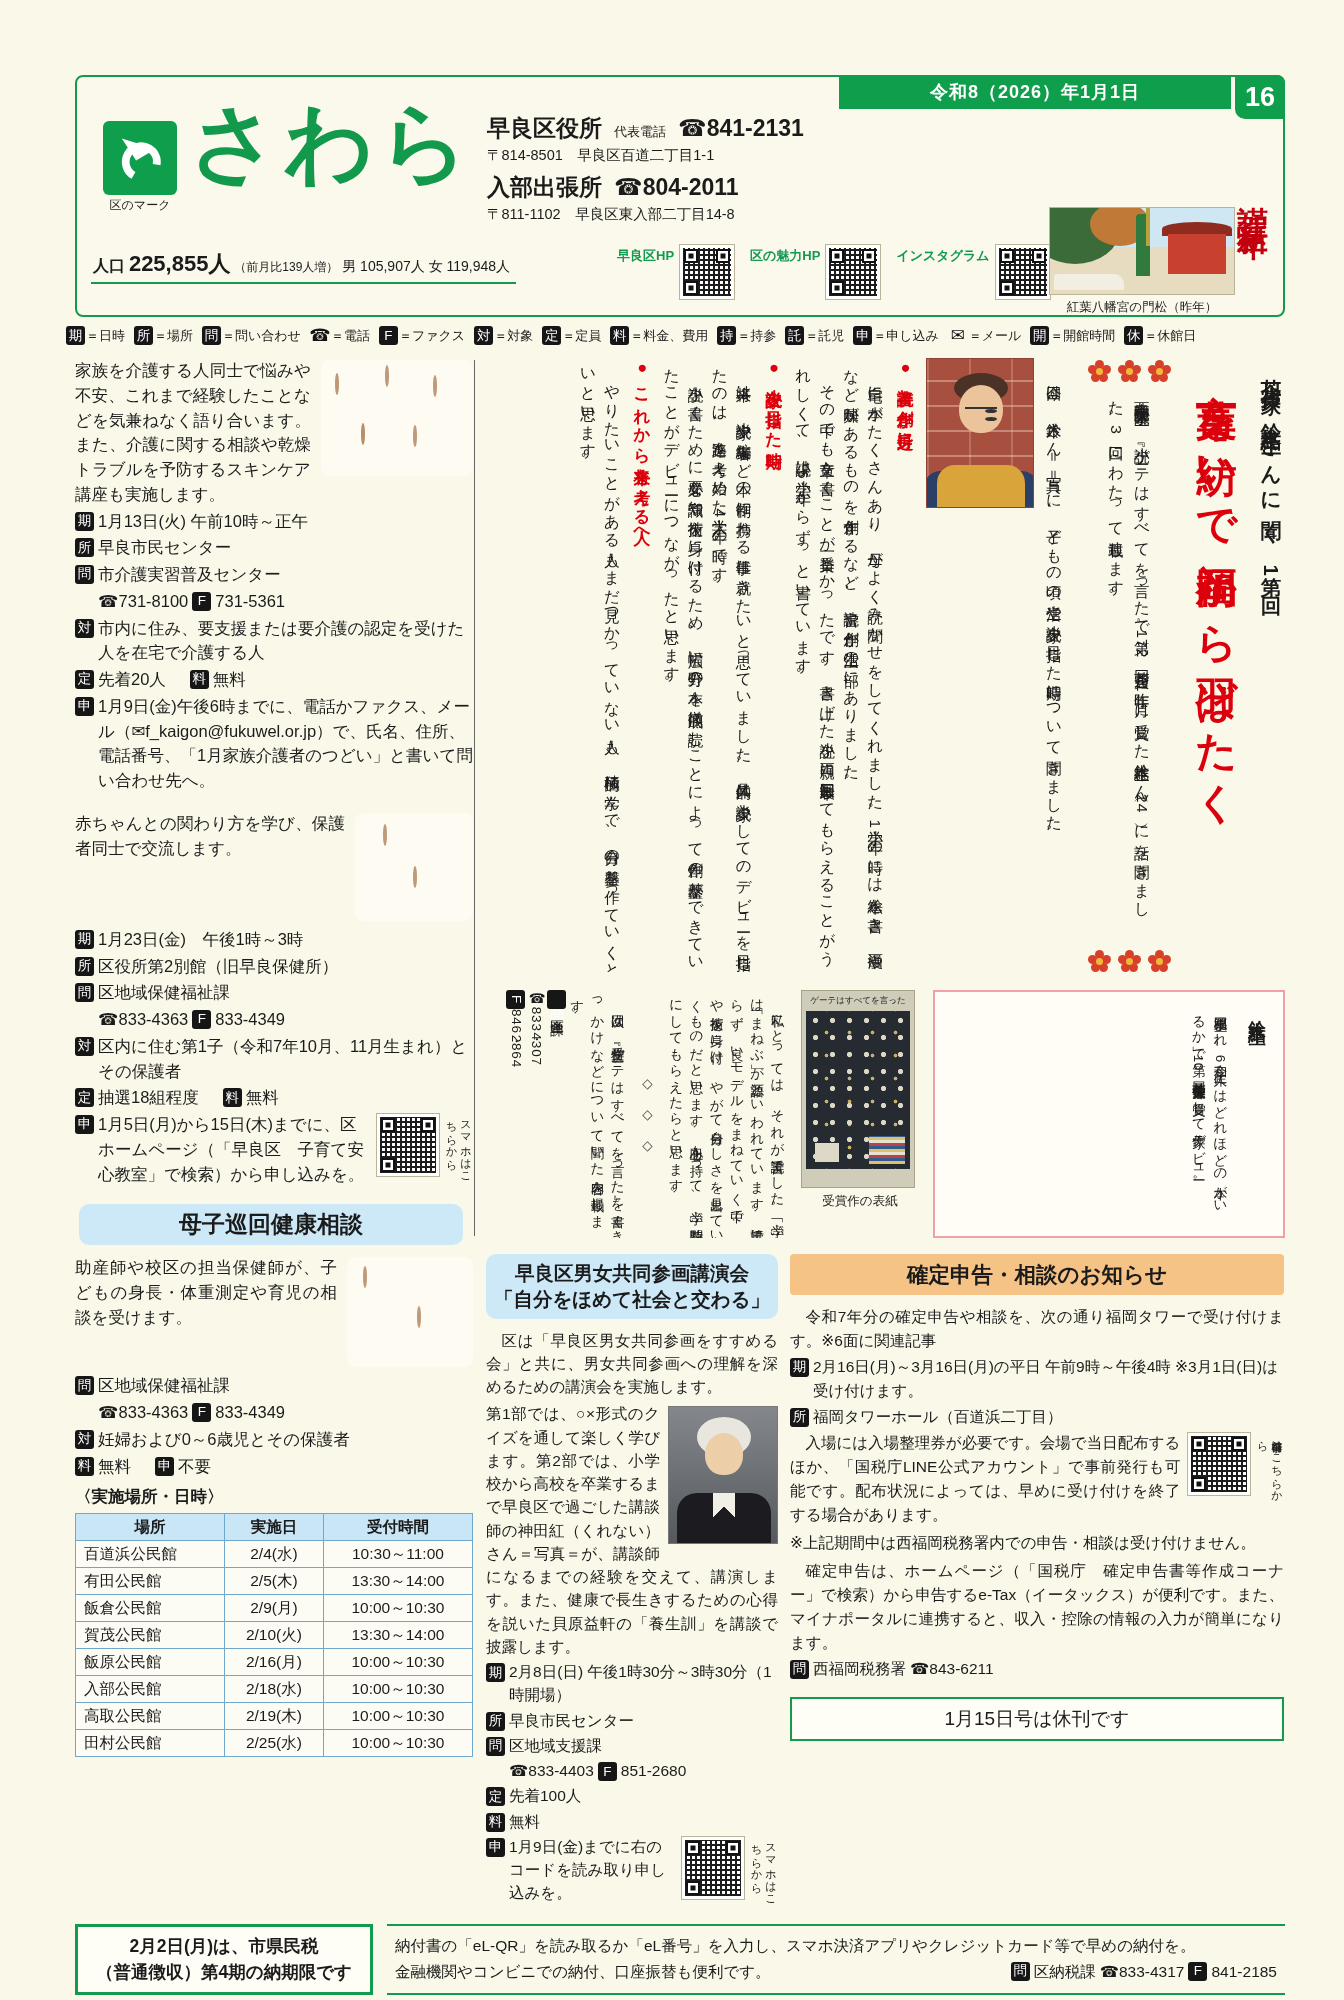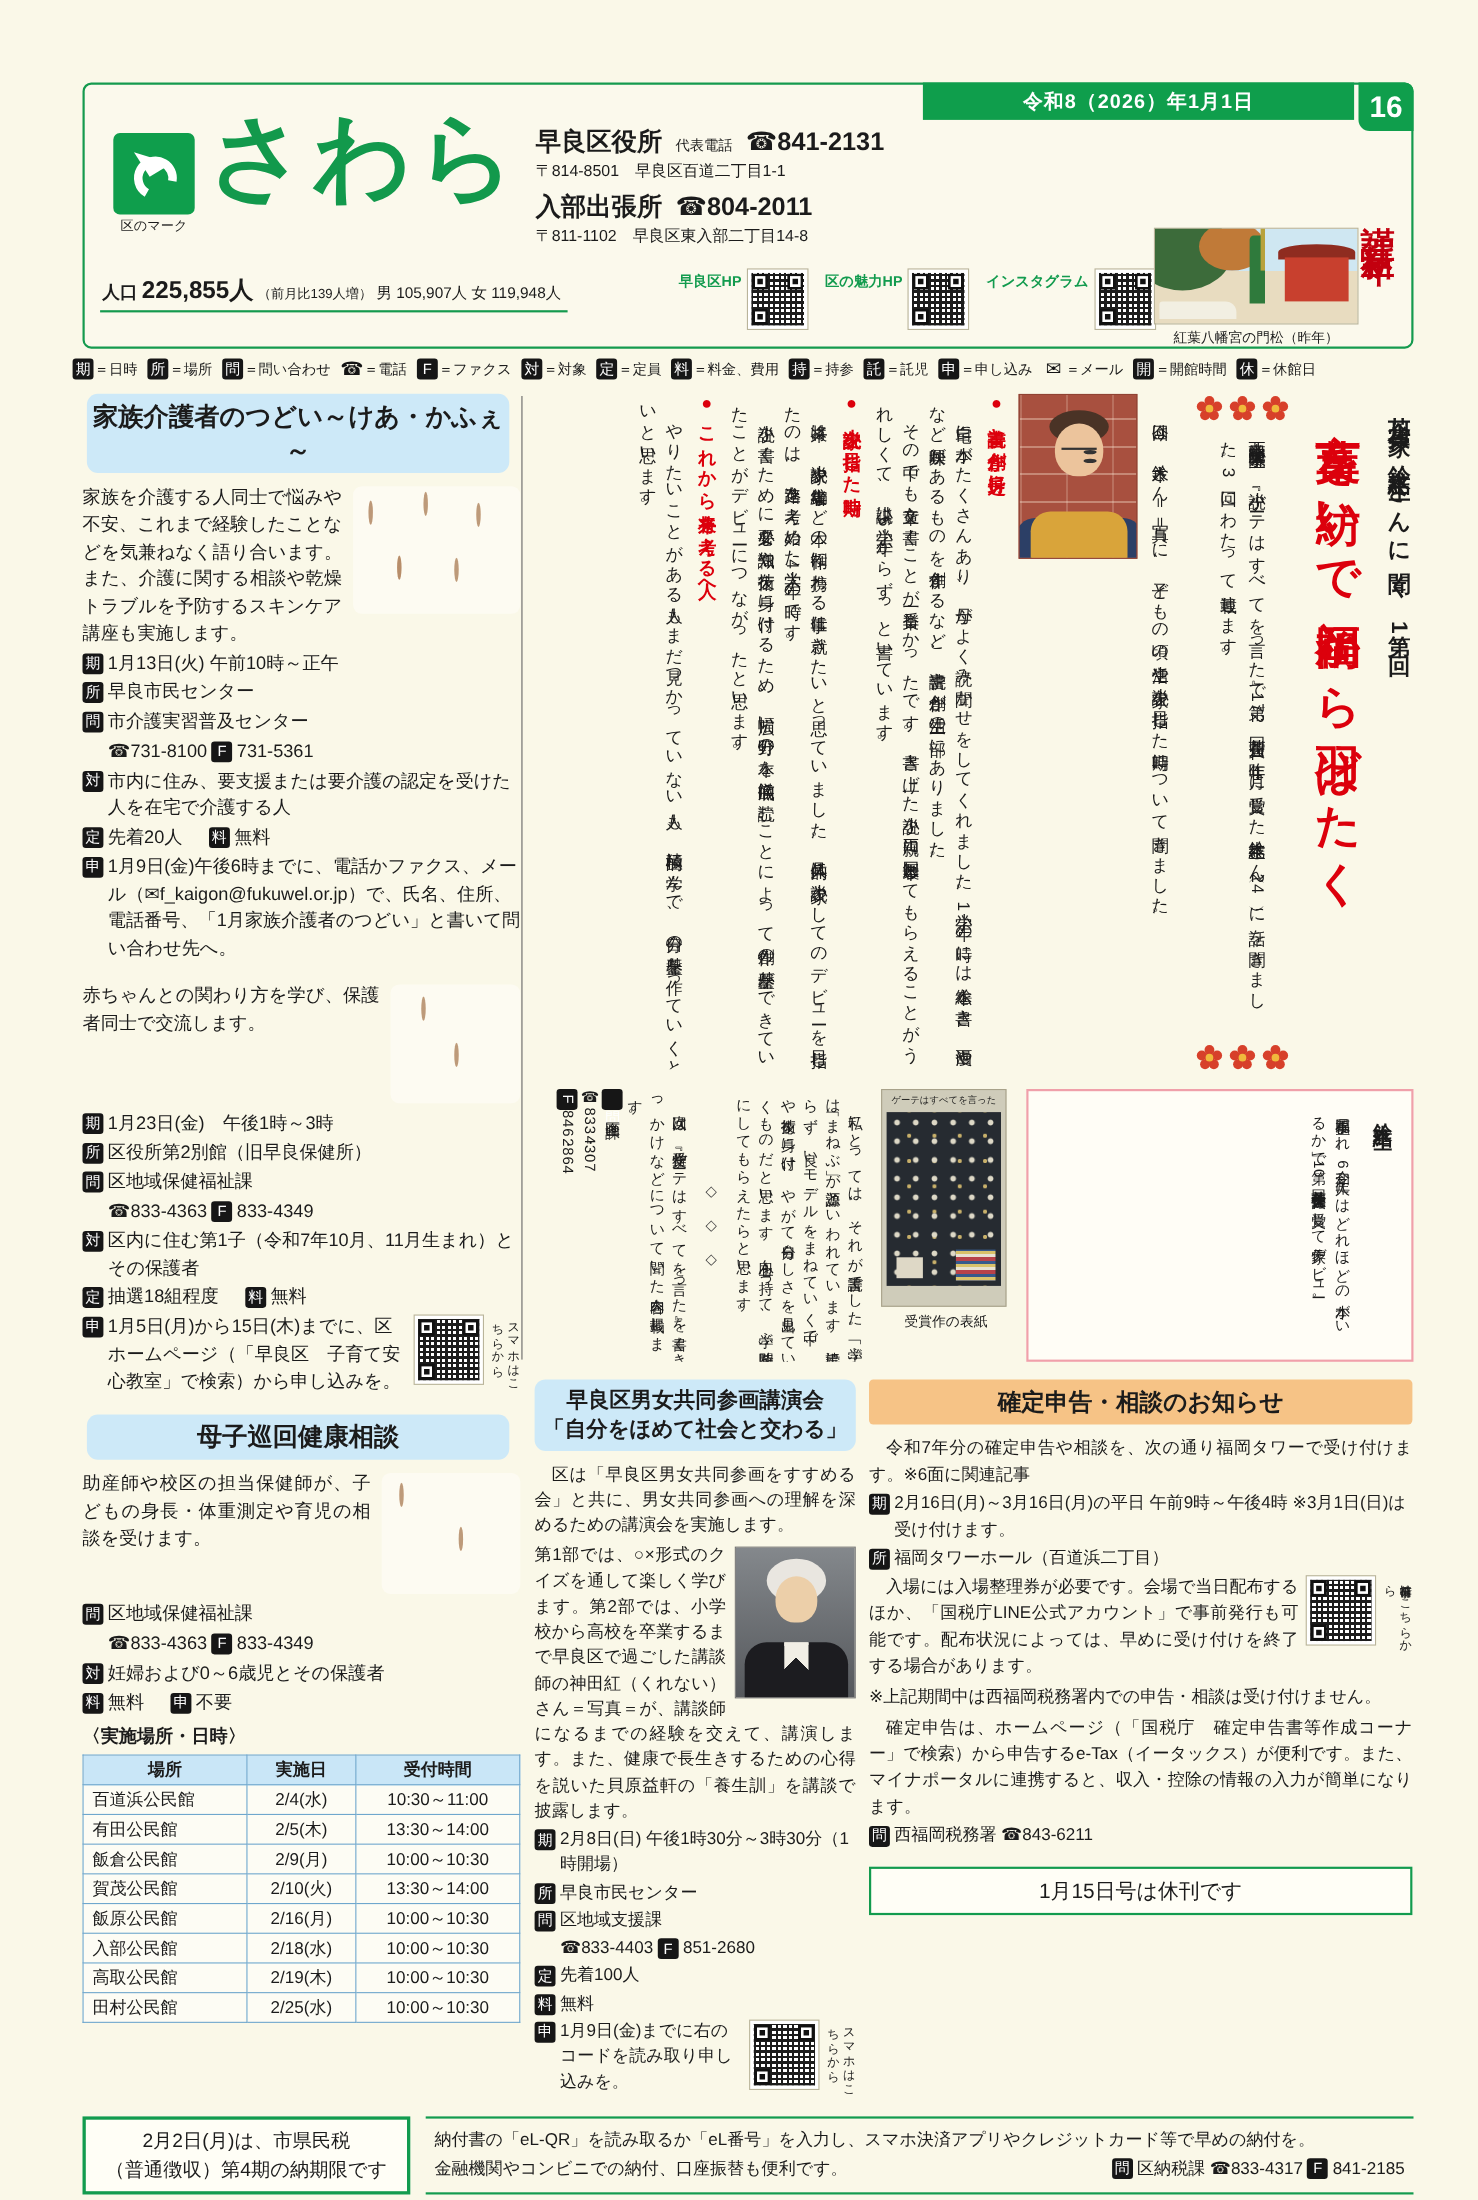--- a/index.html
+++ b/index.html
@@ -122,21 +122,21 @@
   .kphoto .hd{position:absolute;left:36px;top:26px;width:38px;height:42px;border-radius:50% 50% 45% 45%;background:#eccfa9}
   .kphoto .bd{position:absolute;left:8px;bottom:-8px;width:94px;height:58px;border-radius:20px 20px 0 0;background:#1c1c20}
   .kphoto .cl{position:absolute;left:44px;bottom:10px;width:22px;height:40px;background:linear-gradient(135deg,#f2efe6 0 40%,transparent 40%),linear-gradient(225deg,#f2efe6 0 40%,transparent 40%)}
   .kak{position:absolute;left:790px;top:1254px;width:494px}
   .oh{background:#f6c386;border-radius:4px;text-align:center;font-size:21.5px;font-weight:bold;padding:6px 0;margin-bottom:10px}
   .kak .abody,.kak .il{font-size:15.5px;line-height:1.55}
   .holiday{border:2.5px solid #129b4e;background:#fffef6;text-align:center;font-size:19px;font-weight:normal;padding:7px 0;margin-top:16px}
 
   
   .bstrip{position:absolute;left:75px;top:1924px;width:1210px;display:flex;gap:14px;align-items:stretch}
-  .btax{border:3px solid #129b4e;background:#fffef6;padding:6px 18px;font-weight:normal;font-size:17.5px;line-height:1.5;text-align:center;white-space:nowrap}
+  .btax{border:3px solid #129b4e;background:#fffef6;padding:6px 18px;font-weight:bold;font-size:17.5px;line-height:1.5;text-align:center;white-space:nowrap}
   .bpay{flex:1;border-top:2.5px solid #129b4e;border-bottom:2.5px solid #129b4e;padding:7px 8px;font-size:15.5px;line-height:1.65}
   .bpay .r2{display:flex;justify-content:space-between;align-items:center}
   .bpay .ct{display:flex;align-items:center;gap:4px;font-size:15.5px}
   .clearfix::after{content:"";display:block;clear:both}
 </style>
 </head>
 <body>
 
 <div id="page">
 
@@ -274,21 +274,20 @@
       </span>
     <span class="it">
         <span class="k">休</span>
         <span>＝休館日</span>
       </span>
   </div>
 
   <div class="lcol">
 
     <div>
-      <div class="ah">家族介護者のつどい～けあ・かふぇ～</div>
       <div class="abody clearfix">
         <div class="illu" style="width:152px;height:116px">
           <i class="ps" style="left:14px;top:12px"><i class="hd" style="background:#f2c9a4"></i><i class="bd" style="--c:#e77f9f"></i></i>
           <i class="ps" style="left:64px;top:4px"><i class="hd"></i><i class="bd" style="--c:#79b564"></i></i>
           <i class="ps" style="left:112px;top:14px"><i class="hd"></i><i class="bd" style="--c:#e8a23c"></i></i>
           <i class="ps" style="left:40px;top:62px"><i class="hd" style="background:#eab98e"></i><i class="bd" style="--c:#5b88c9"></i></i>
           <i class="ps" style="left:92px;top:64px"><i class="hd"></i><i class="bd" style="--c:#b08ad2"></i></i>
         </div>
         <span>家族を介護する人同士で悩みや不安、これまで経験したことなどを気兼ねなく語り合います。また、介護に関する相談や乾燥トラブルを予防するスキンケア講座も実施します。</span>
       </div>

